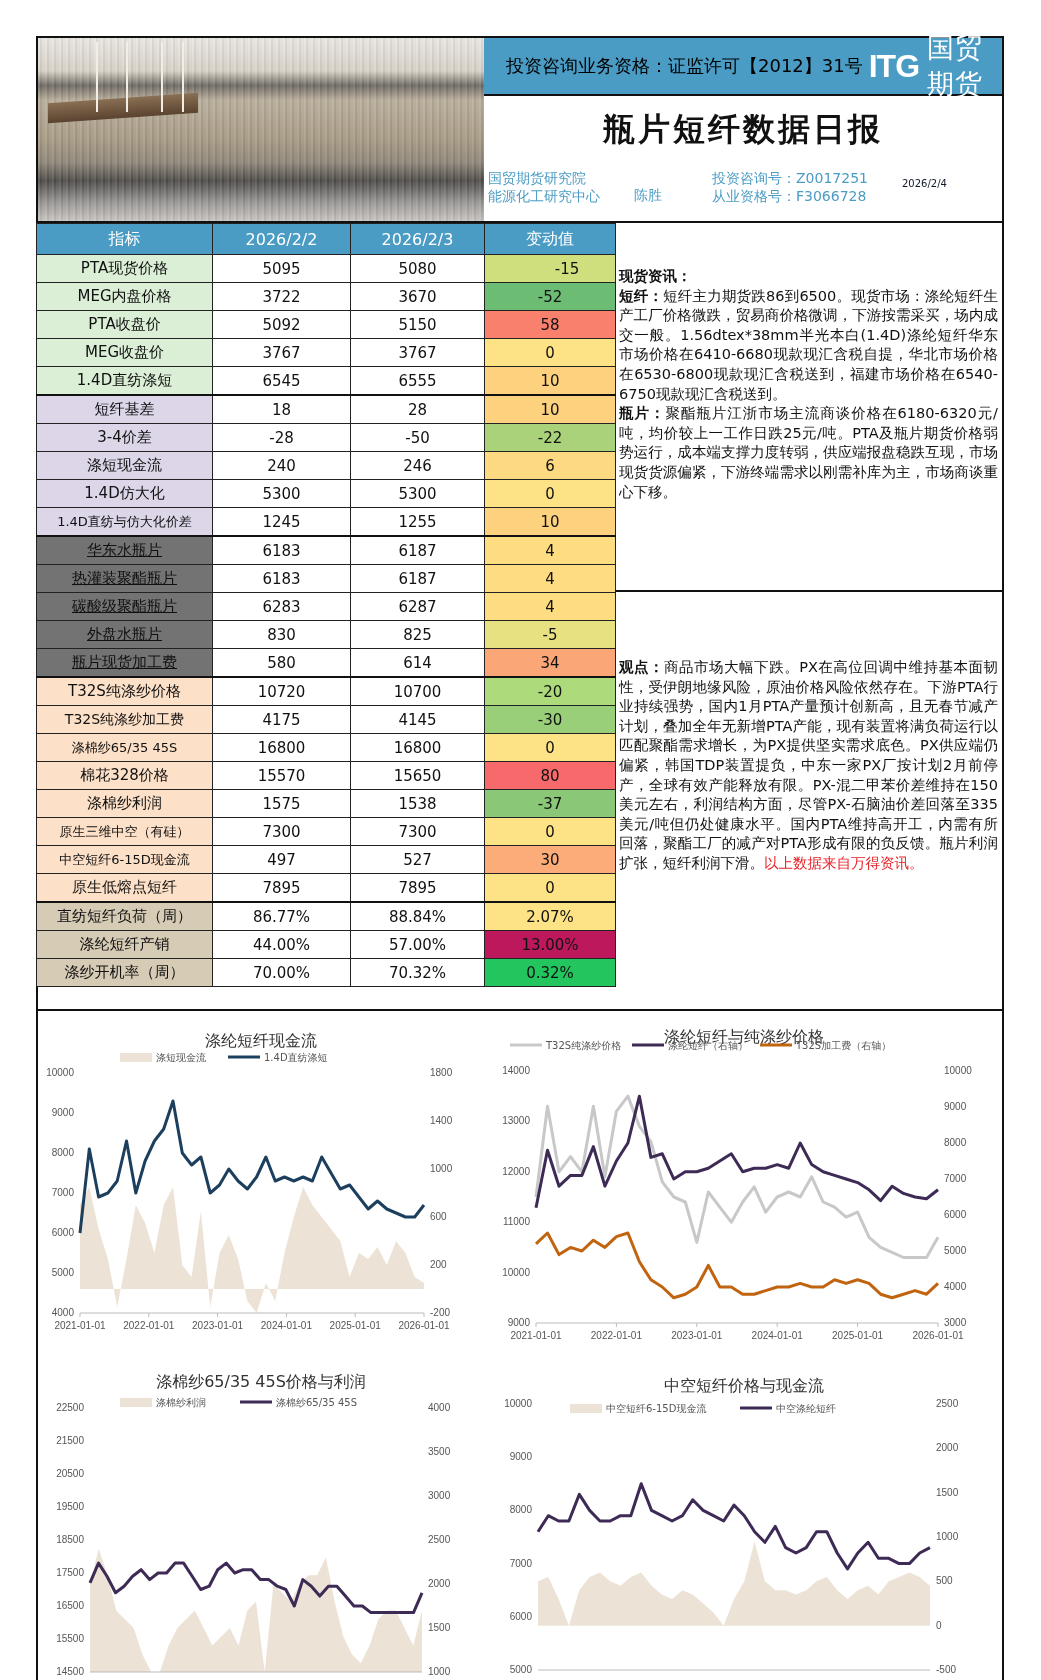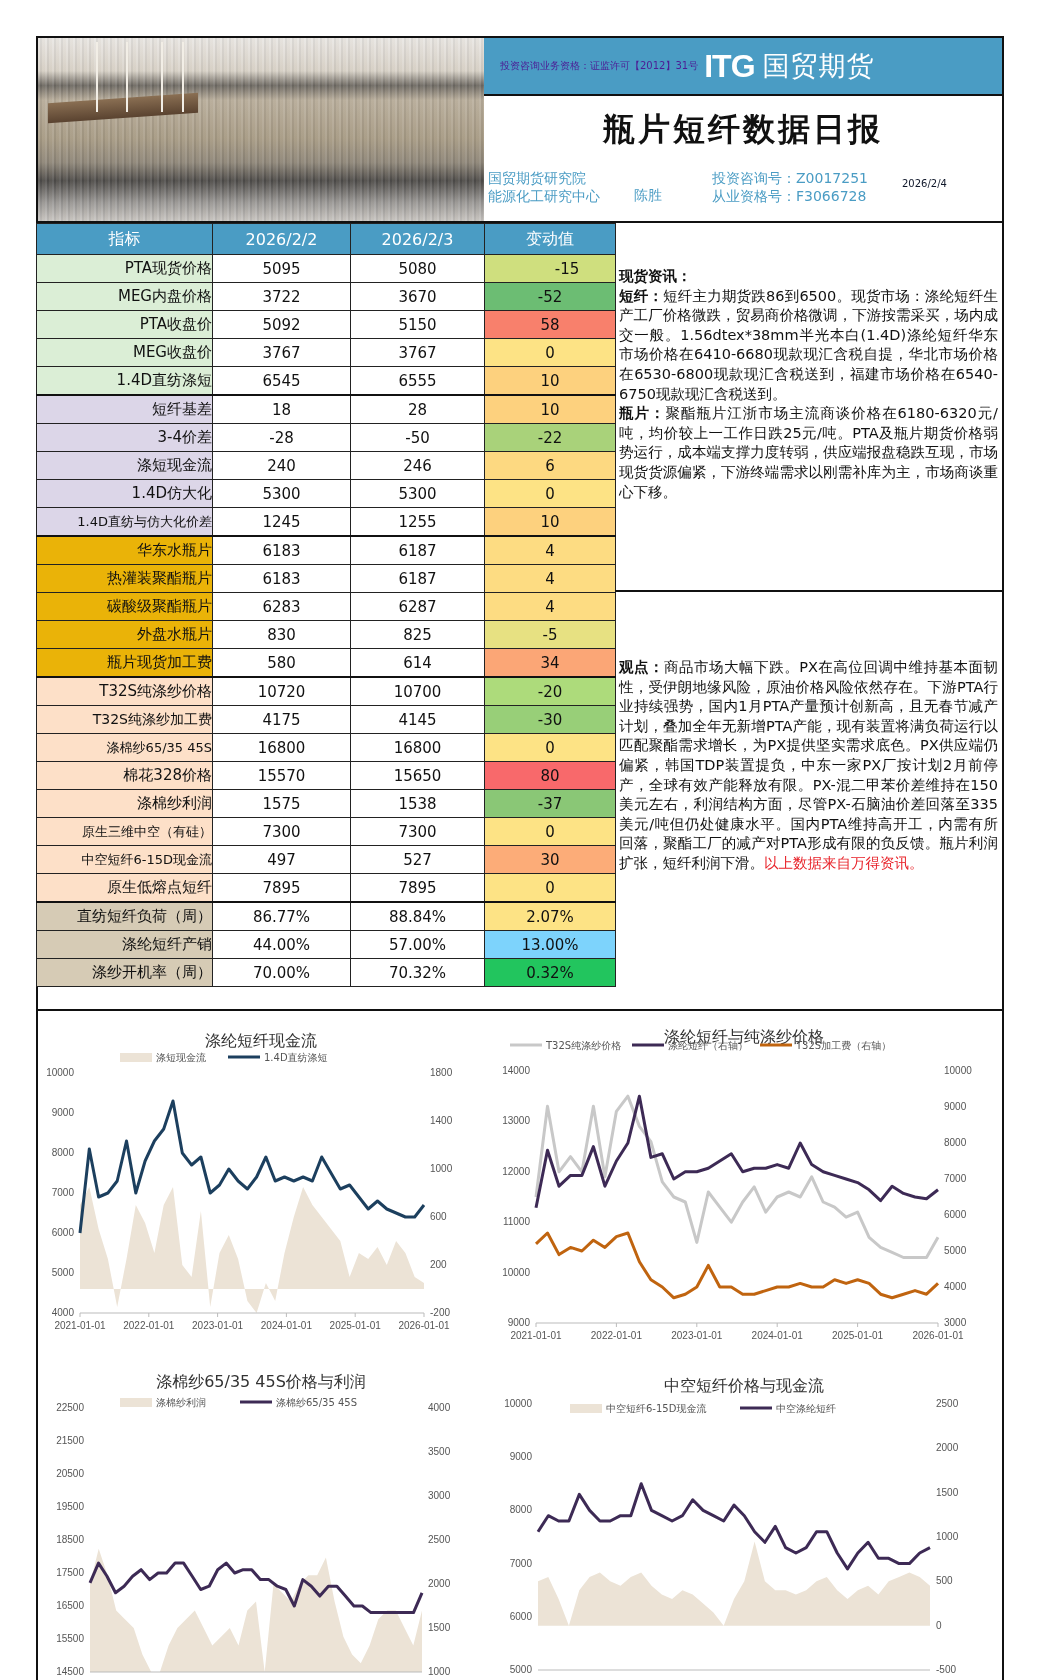--- a/index.html
+++ b/index.html
@@ -6,37 +6,37 @@
   body{width:1041px;height:1680px;position:relative;overflow:hidden;font-family:"DejaVu Sans","Liberation Sans",sans-serif;color:#111;}
   .frame{position:absolute;left:36px;top:36px;width:968px;height:975px;border:2px solid #111;box-sizing:border-box;}
   .photo{position:absolute;left:38px;top:38px;width:446px;height:183px;
     background:
       repeating-linear-gradient(90deg, rgba(255,255,255,0.10) 0 2px, rgba(0,0,0,0.06) 2px 4px, rgba(200,190,170,0.08) 4px 7px),
       linear-gradient(180deg,#e9e6e3 0%,#d8d2c8 18%,#6e6a64 26%,#b9ae9c 34%,#a89c86 55%,#8f877a 68%,#4e4c4a 78%,#9a9896 90%,#c9c6c2 100%);
     border-right:2px solid #111;}
   .photo .beam{position:absolute;left:10px;top:60px;width:150px;height:20px;background:linear-gradient(180deg,#8a6f53,#5a4330);transform:skewY(-4deg);}
   .photo .thread{position:absolute;top:4px;width:2px;height:70px;background:#f2eee6;}
   .hdr-band{position:absolute;left:484px;top:38px;width:518px;height:56px;background:#4a9cc4;border-bottom:2px solid #111;display:flex;align-items:center;}
-  .hdr-band .lic{color:#4c1d95;font-size:10px;margin-left:16px;white-space:nowrap;}
+  .hdr-band .lic{color:#000000;font-size:18px;margin-left:22px;white-space:nowrap;}
   .hdr-band .logo-itg{color:#fff;font-family:"Liberation Sans",sans-serif;font-weight:bold;font-size:32px;margin-left:6px;letter-spacing:-1px;}
   .hdr-band .logo-cn{color:#fff;font-size:27px;margin-left:8px;letter-spacing:1px;}
   .title-area{position:absolute;left:484px;top:96px;width:518px;height:125px;background:#fff;}
   .title-area .main-title{position:absolute;left:0;right:0;top:12px;text-align:center;font-size:32px;font-weight:bold;letter-spacing:3px;}
   .title-area .org{position:absolute;left:4px;top:73px;color:#4a9cc4;font-size:14px;line-height:18px;}
   .title-area .author{position:absolute;left:150px;top:91px;color:#4a9cc4;font-size:14px;}
   .title-area .cert{position:absolute;left:228px;top:73px;color:#4a9cc4;font-size:14px;line-height:18px;}
   .title-area .date{position:absolute;left:418px;top:82px;color:#0f172a;font-size:10px;}
   .sep-h{position:absolute;left:36px;top:221px;width:968px;height:2px;background:#111;}
   table.data{position:absolute;left:36px;top:223px;border-collapse:collapse;table-layout:fixed;}
   table.data th,table.data td{height:27px;padding:0;text-align:center;font-size:15px;border:1px solid #222;white-space:nowrap;overflow:hidden;}
   table.data th{background:#4a9cc4;color:#fff;font-weight:normal;height:30px;font-size:16px;}
-  table.data td.lbl{font-size:15px;text-align:right;}
+  table.data td.lbl{font-size:15px;}
   .g-green td.lbl{background:#dbeed6;}
   .g-purple td.lbl{background:#dcd6e8;}
-  .g-blue td.lbl{background:#eab308;}
+  .g-blue td.lbl{background:#737373;text-decoration:underline;}
   .g-peach td.lbl{background:#fde0c8;}
   .g-tan td.lbl{background:#d6cbb5;}
   tr.grp-start td{border-top:2px solid #111;}
   .notes-top{position:absolute;left:615px;top:223px;width:387px;height:369px;border-bottom:2px solid #111;box-sizing:border-box;}
   .notes-bot{position:absolute;left:615px;top:592px;width:387px;height:419px;}
   .notes-top .txt,.notes-bot .txt{position:absolute;left:4px;right:4px;font-size:14.5px;line-height:19.6px;text-align:justify;}
   .notes-top .txt{top:44px;}
   .notes-bot .txt{top:66px;}
   .notes b{font-weight:bold;}
   .red{color:#e8232a;}
@@ -240,21 +240,21 @@
       <tr class="g-tan grp-start">
         <td class="lbl">直纺短纤负荷（周）</td>
         <td>86.77%</td>
         <td>88.84%</td>
         <td style="background: rgb(253, 227, 133);">2.07%</td>
       </tr>
       <tr class="g-tan">
         <td class="lbl">涤纶短纤产销</td>
         <td>44.00%</td>
         <td>57.00%</td>
-        <td style="background: #7dd3fc;">13.00%</td>
+        <td style="background: #be185d;">13.00%</td>
       </tr>
       <tr class="g-tan">
         <td class="lbl">涤纱开机率（周）</td>
         <td>70.00%</td>
         <td>70.32%</td>
         <td style="background: #22c55e;">0.32%</td>
       </tr>
     </tbody>
 </table>
 

